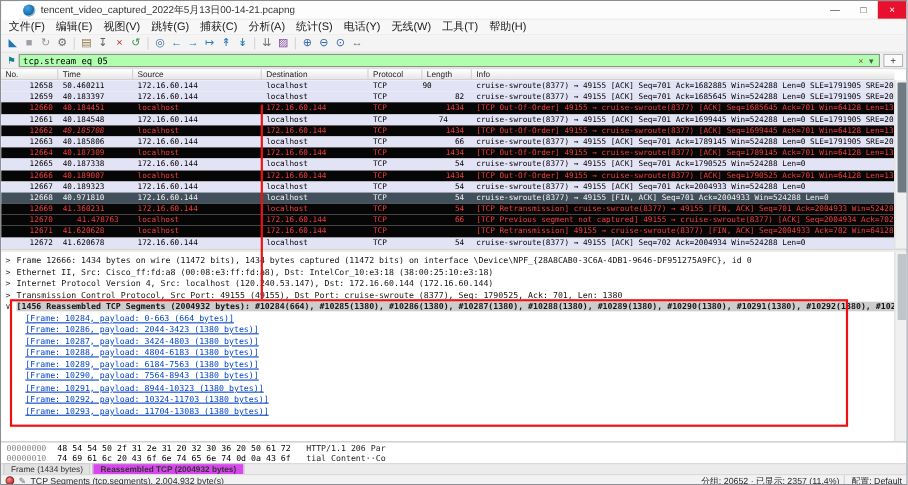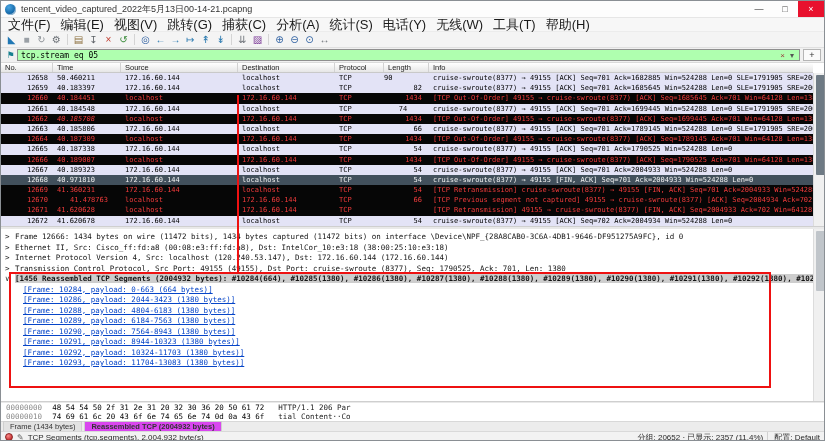--- a/index.html
+++ b/index.html
@@ -1,25 +1,25 @@
 <!DOCTYPE html>
 <html><head>
 <meta charset="utf-8">
 <style>
 *{box-sizing:border-box;margin:0;padding:0}
 body{margin:0;background:#cfcfcf;font-family:"Liberation Sans","DejaVu Sans",sans-serif}
 .window{position:relative;width:825px;height:441px;background:#fff;border:1px solid #8a8f94;overflow:hidden}
-.titlebar{position:absolute;top:0;left:0;right:0;height:17px;background:#fdfdfd;border-bottom:1px solid #e6e6e6;display:flex;align-items:center;padding-left:4px}
+.titlebar{position:absolute;top:0;left:16px;right:0;height:17px;background:#fdfdfd;border-bottom:1px solid #e6e6e6;display:flex;align-items:center;padding-left:4px}
 .app-icon{width:11px;height:11px;border-radius:50%;background:radial-gradient(circle at 35% 30%,#48a5e2,#0b5d9e 72%);box-shadow:inset -1px -1px 0 rgba(255,255,255,.55);margin-right:5px;flex-shrink:0}
 .title{font-size:9px;color:#333;white-space:nowrap;overflow:hidden}
 .win-controls{margin-left:auto;display:flex;height:100%}
 .winbtn{width:26px;height:100%;display:flex;align-items:center;justify-content:center;font-size:9px;color:#444}
 .winbtn.close{background:#e8112d;color:#fff}
 .menubar{position:absolute;top:17px;left:0;right:0;height:14px;background:#f7f7f7;border-bottom:1px solid #ececec;display:flex;align-items:center;padding-left:2px}
-.menu-item{font-size:13px;color:#1a1a1a;padding:0 5px;line-height:14px;white-space:nowrap}
+.menu-item{font-size:10px;color:#1a1a1a;padding:0 5px;line-height:14px;white-space:nowrap}
 .toolbar{position:absolute;top:31px;left:0;right:0;height:16px;background:#f4f4f4;border-bottom:1px solid #e0e0e0;display:flex;align-items:center;padding-left:3px}
 .tbtn{width:15px;height:14px;display:flex;align-items:center;justify-content:center}
 .tbtn .g{font-size:10px;line-height:14px}
 .tsep{width:1px;height:11px;background:#d4d4d4;margin:0 3px}
 .filterbar{position:absolute;top:47px;left:0;right:0;height:15px;background:#f0f0f0;border-bottom:1px solid #dadada;display:flex;align-items:center;padding:0 3px}
 .bookmark{font-size:9px;color:#17808f;width:13px;text-align:center;flex-shrink:0}
 .filter-input{flex:1;height:12px;background:#afffaf;border:1px solid #8f8f8f;display:flex;align-items:center;padding:0 3px;margin-right:3px;min-width:0}
 .filter-text{font-family:"DejaVu Sans Mono",monospace;font-size:8px;color:#000;flex:1;white-space:nowrap;overflow:hidden}
 .filter-clear{font-size:8px;color:#9a3b3b;padding:0 3px}
 .filter-drop{font-size:8px;color:#555;padding:0 2px}
@@ -315,20 +315,21 @@
   <div class="split" style="top:225px;height:3px"></div>
 
   <div class="detail" id="detail">
       <div class="dline"><span class="arr">&gt;</span><span class="txt">Frame 12666: 1434 bytes on wire (11472 bits), 1434 bytes captured (11472 bits) on interface \Device\NPF_{28A8CAB0-3C6A-4DB1-9646-DF951275A9FC}, id 0</span></div>
       <div class="dline"><span class="arr">&gt;</span><span class="txt">Ethernet II, Src: Cisco_ff:fd:a8 (00:08:e3:ff:fd:a8), Dst: IntelCor_10:e3:18 (38:00:25:10:e3:18)</span></div>
       <div class="dline"><span class="arr">&gt;</span><span class="txt">Internet Protocol Version 4, Src: localhost (120.240.53.147), Dst: 172.16.60.144 (172.16.60.144)</span></div>
       <div class="dline"><span class="arr">&gt;</span><span class="txt">Transmission Control Protocol, Src Port: 49155 (49155), Dst Port: cruise-swroute (8377), Seq: 1790525, Ack: 701, Len: 1380</span></div>
       <div class="dline sel"><span class="arr">∨</span><span class="txt">[1456 Reassembled TCP Segments (2004932 bytes): #10284(664), #10285(1380), #10286(1380), #10287(1380), #10288(1380), #10289(1380), #10290(1380), #10291(1380), #10292(1380), #10293(1380), #10294(</span></div>
       <div class="dlink">[Frame: 10284, payload: 0-663 (664 bytes)]</div>
       <div class="dlink">[Frame: 10286, payload: 2044-3423 (1380 bytes)]</div>
+      <div class="dlink">[Frame: 10287, payload: 3424-4803 (1380 bytes)]</div>
       <div class="dlink">[Frame: 10288, payload: 4804-6183 (1380 bytes)]</div>
       <div class="dlink">[Frame: 10289, payload: 6184-7563 (1380 bytes)]</div>
       <div class="dlink">[Frame: 10290, payload: 7564-8943 (1380 bytes)]</div>
       <div class="dlink">[Frame: 10291, payload: 8944-10323 (1380 bytes)]</div>
       <div class="dlink">[Frame: 10292, payload: 10324-11703 (1380 bytes)]</div>
       <div class="dlink">[Frame: 10293, payload: 11704-13083 (1380 bytes)]</div>
     </div>
   <div class="vsb" style="top:228px;height:172px;left:812px">
     <div class="thumb" style="top:2px;height:60px"></div>
   </div>

